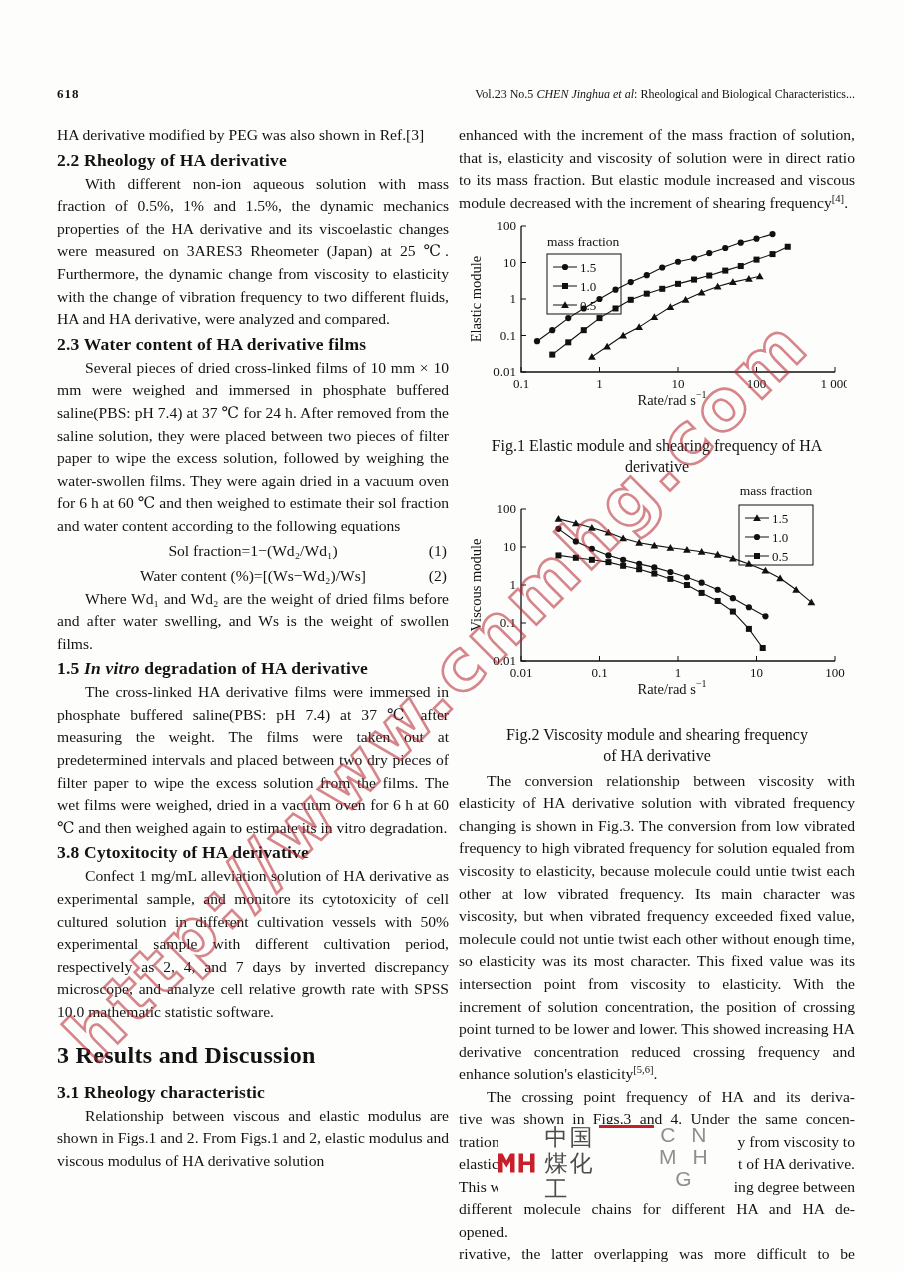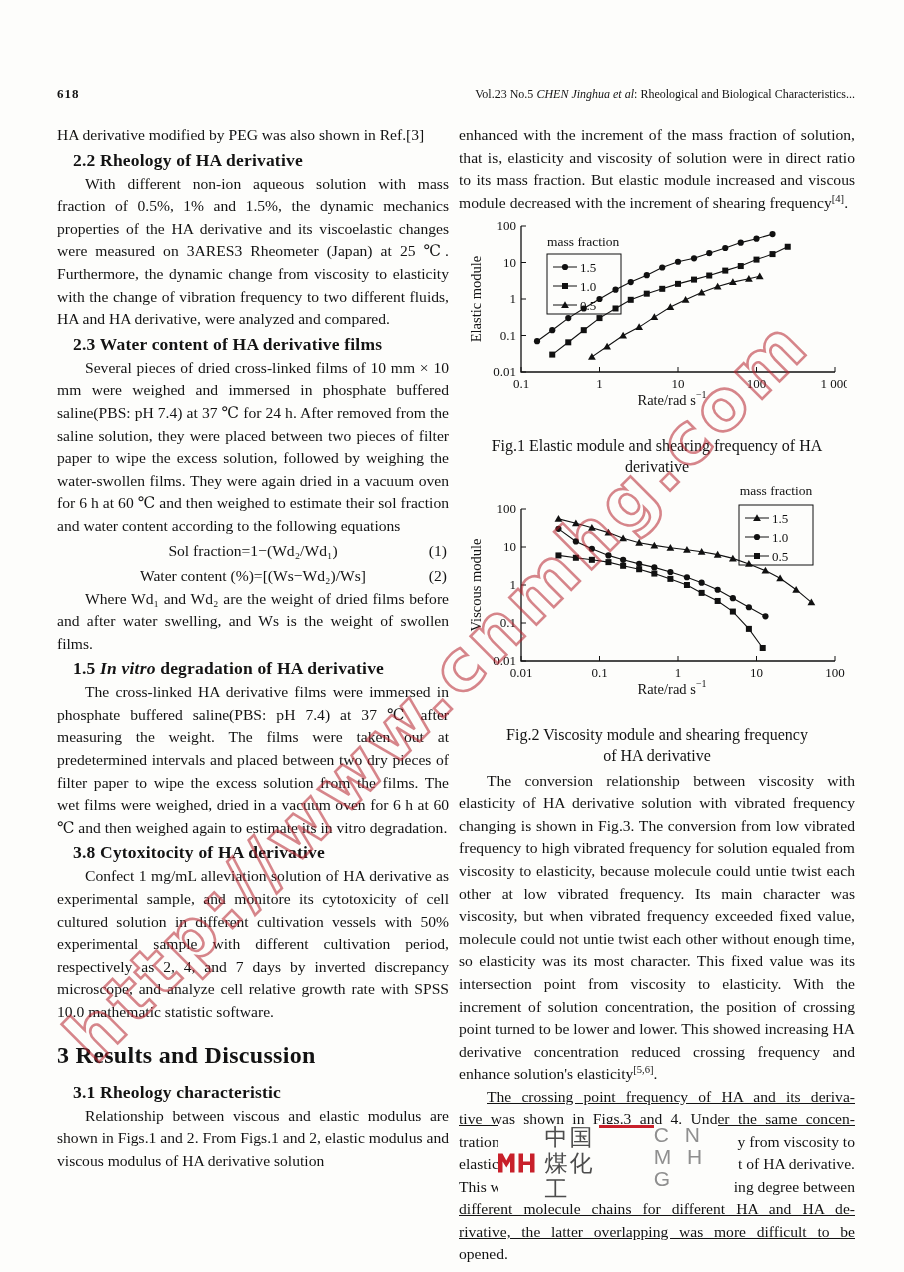--- a/index.html
+++ b/index.html
@@ -12,32 +12,32 @@
   #hdr{position:absolute; top:86px; left:57px; right:49px; height:20px;}
   #pageno{position:absolute; left:0; top:0; font-weight:bold; font-size:13px; letter-spacing:1px;}
   #rh{position:absolute; right:0; top:1px; font-size:12px; white-space:nowrap;}
   #rh .it{font-style:italic;}
   
   .col{position:absolute; top:124px; font-size:15.6px; line-height:22.6px;}
   #colL{left:57px;  width:392px;}
   #colR{left:459px; width:396px;}
   .para{text-align:justify;}
   .ind{text-indent:28px;}
-  h4.sec{font-size:17.5px; font-weight:bold; margin:1px 0 1px 16px; line-height:24px; letter-spacing:.2px;}
+  h4.sec{font-size:17.5px; font-weight:bold; margin:1px 0 1px 0; line-height:24px; letter-spacing:.2px;}
   h2.big{font-size:24px; font-weight:bold; margin:16px 0 10px 0; line-height:30px; letter-spacing:.3px;}
   .eq{position:relative; text-align:center; line-height:25px;}
   .eq .num{position:absolute; right:2px;}
   sup{font-size:.68em; vertical-align:super; line-height:0;}
   
   .figwrap{margin:2px 0 2px 0;}
   .figcap{text-align:center; font-size:16px; line-height:21px;}
   svg{font-family:"Liberation Serif","DejaVu Serif",serif;}
   
   .xline{line-height:22.5px; white-space:nowrap;}
-  .xline.fj{text-align:justify; text-align-last:justify; white-space:normal;text-decoration:underline;}
+  .xline.fj{text-align:justify; text-align-last:justify; white-space:normal;}
   .xline.split{display:flex; justify-content:space-between; white-space:nowrap;gap:18px;}
   .xline.first{text-indent:28px;}
   
   #wm{
     position:absolute; left:78px; top:1008px; z-index:4; pointer-events:none;
     transform:rotate(-45deg); transform-origin:0 50%;
     font-family:"DejaVu Sans","Liberation Sans",sans-serif;
     font-size:70px; letter-spacing:5px; font-weight:bold; white-space:nowrap;
     color:rgba(183,34,45,0.14);
     -webkit-text-fill-color:transparent;
@@ -271,36 +271,36 @@
         </div>
       <div class="xline split">
           <span>elastici</span>
           <span>t of HA derivative.</span>
         </div>
       <div class="xline split">
           <span>This w</span>
           <span>ing degree between</span>
         </div>
       <div class="xline fj">different molecule chains for different HA and HA de-</div>
+      <div class="xline">opened.</div>
       <div class="xline fj">rivative, the latter overlapping was more difficult to be</div>
-      <div class="xline">opened.</div>
     </div>
   </div>
 
   <div id="wm">http://www.cnmhg.com</div>
 
   <div id="logo">
     <svg width="88" height="58" viewBox="0 0 150 80">
       <g fill="#c8202a">
         <polygon points="0,2 18,2 33,30 48,2 66,2 66,78 48,78 48,34 33,58 18,34 18,78 0,78"></polygon>
         <rect x="82" y="2" width="18" height="76"></rect>
         <rect x="128" y="2" width="18" height="76"></rect>
         <rect x="100" y="34" width="28" height="14"></rect>
       </g>
     </svg>
     <div class="txt">
       <span class="cn">中国煤化工</span>
       <span class="rule" style="background: rgb(200, 32, 42);"></span>
-      <span class="latin" style="color: rgb(143, 143, 143);">C N M H G</span>
+      <span class="latin" style="color: rgb(143, 143, 143); text-align: center;">C N M H G</span>
     </div>
   </div>
 
 </div>
 
 </body></html>

